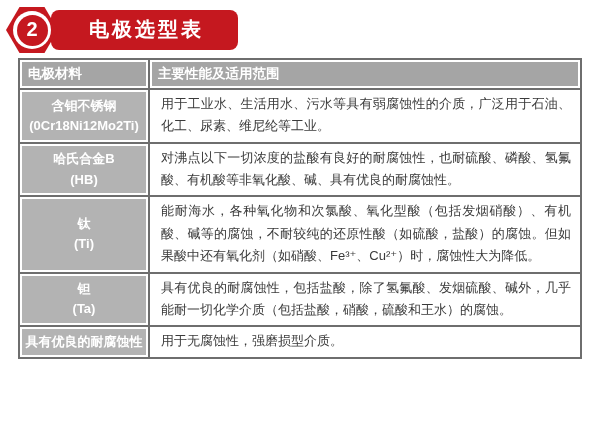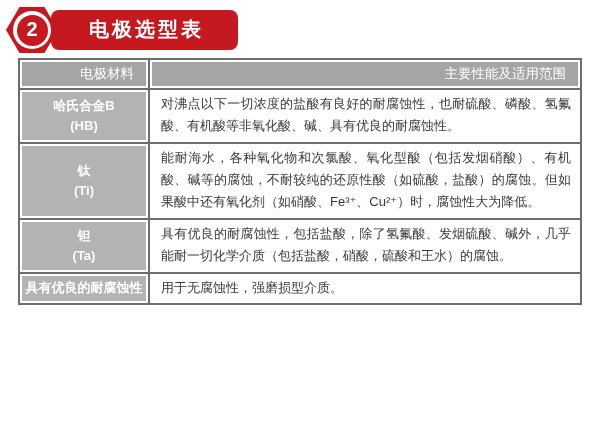--- a/index.html
+++ b/index.html
@@ -46,22 +46,22 @@
   table.sel-table {
     border-collapse: collapse; table-layout: fixed;
     width: 564px; margin: 4px 0 0 18px;
     border: 2px solid #6e6e6e;
   }
   .sel-table th, .sel-table td {
     border: 2px solid #6e6e6e; vertical-align: middle;
   }
   .sel-table th {
     background: #a5a5a5; color: #ffffff;
-    font-size: 13.5px; font-weight: normal;
-    padding: 5px 14px; text-align: right;
+    font-size: 13.5px; font-weight: bold;
+    padding: 5px 8px; text-align: left;
     box-shadow: inset 0 0 0 2px #ffffff;
   }
   .sel-table col.c-mat { width: 130px; }
   td.mat {
     background: #b3b3b3; color: #ffffff;
     font-size: 13px; font-weight: bold; text-align: center;
     line-height: 1.55; padding: 4px 2px;
     box-shadow: inset 0 0 0 2px #ffffff;
   }
   td.desc {
@@ -93,20 +93,27 @@
       </colgroup>
     <thead>
       <tr>
         <th>电极材料</th>
         <th>主要性能及适用范围</th>
       </tr>
     </thead>
     <tbody>
       <tr>
         <td class="mat">
+          <div>含钼不锈钢</div>
+          <div>(0Cr18Ni12Mo2Ti)</div>
+        </td>
+        <td class="desc">用于工业水、生活用水、污水等具有弱腐蚀性的介质，广泛用于石油、化工、尿素、维尼纶等工业。</td>
+      </tr>
+      <tr>
+        <td class="mat">
           <div>哈氏合金B</div>
           <div>(HB)</div>
         </td>
         <td class="desc">对沸点以下一切浓度的盐酸有良好的耐腐蚀性，也耐硫酸、磷酸、氢氟酸、有机酸等非氧化酸、碱、具有优良的耐腐蚀性。</td>
       </tr>
       <tr>
         <td class="mat">
           <div>钛</div>
           <div>(Ti)</div>
         </td>

